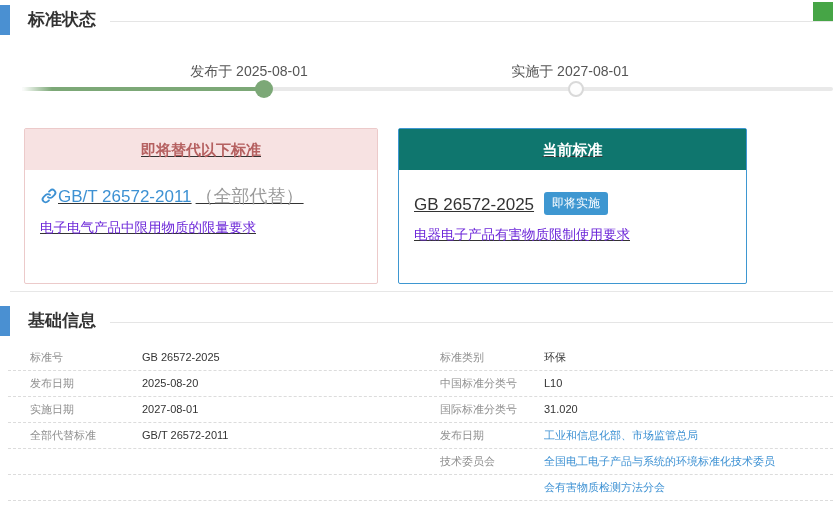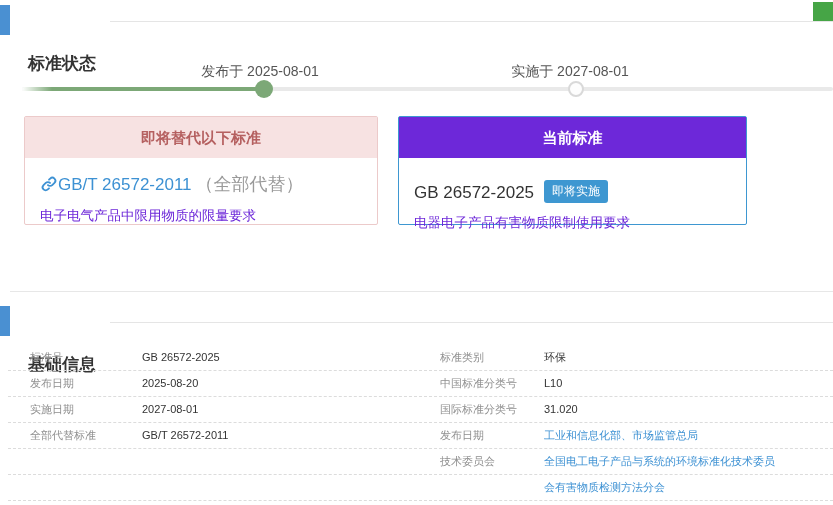--- a/index.html
+++ b/index.html
@@ -5,40 +5,40 @@
   * { margin:0; padding:0; box-sizing:border-box; }
   html,body { background:#fff; }
   body { font-family:"Liberation Sans","DejaVu Sans",sans-serif; color:#333; }
   .page { position:relative; width:833px; height:505px; background:#fff; overflow:hidden; }
 
   
   .corner-btn { position:absolute; top:2px; right:0; width:20px; height:20px; background:#46a546; cursor:pointer; }
 
   
   .accent-bar { position:absolute; left:0; width:10px; height:30px; background:#4a90d2; }
-  .sec-title { position:absolute; left:28px; font-size:17px; font-weight:bold; color:#333;margin-top:44px; }
+  .sec-title { position:absolute; left:28px; font-size:17px; font-weight:bold; color:#333; }
   .sec-rule { position:absolute; left:110px; right:0; height:1px; background:#e5e5e5; }
 
   
   .tl-track { position:absolute; left:22px; right:0; top:87px; height:4px; background:#e9e9e9; border-radius:2px; }
   .tl-fill { position:absolute; left:22px; top:87px; width:242px; height:4px; border-radius:2px;
              background:linear-gradient(90deg,#ffffff 0,#7ca877 30px,#7ca877 100%); }
   .tl-dot-done { position:absolute; left:255px; top:80px; width:18px; height:18px; border-radius:50%; background:#7ca877; }
   .tl-dot-pending { position:absolute; left:568px; top:81px; width:16px; height:16px; border-radius:50%;
                     background:#fdfdfd; border:2px solid #d9d9d9; }
   .tl-label { position:absolute; top:63px; width:200px; text-align:center; font-size:14px; color:#555; }
-  .tl-label-1 { left:160px; } .tl-label-2 { left:470px; }
+  .tl-label-1 { left:149px; } .tl-label-2 { left:470px; }
 
   
-  .card { position:absolute; top:116px; height:109px; background:#fff; border-radius:2px; }
+  .card { position:absolute; top:128px; height:156px; background:#fff; border-radius:2px;text-decoration:underline; }
   .card-replaced { left:24px; width:354px; border:1px solid #eccaca; }
   .card-current { left:398px; width:349px; border:1px solid #3e97d1; }
   .card-head { height:41px; line-height:41px; text-align:center; font-size:15px; font-weight:bold; }
   .card-replaced .card-head { background:#f7e2e2; color:#b56060; }
-  .card-current .card-head { background:#6d28d9; color:#fff; }
+  .card-current .card-head { background:#0f766e; color:#fff; }
   .card-body { padding:14px 15px 0 15px; }
   .code-line { white-space:nowrap; }
   .link-icon { display:inline-block; width:18px; height:18px; vertical-align:-3px; }
   .std-link { color:#3d91d3; font-size:17px; text-decoration:none; cursor:pointer; }
   .std-code { color:#333; font-size:17px; }
   .replace-note { color:#9a9a9a; font-size:18px; margin-left:4px; }
   .badge { display:inline-block; margin-left:10px; padding:3px 8px; background:#3e97d1; color:#fff;
            font-size:12px; border-radius:3px; vertical-align:3px;margin-top:8px; }
   .std-desc { margin-top:11px; font-size:13.5px; color:#6d28d9; }
 

